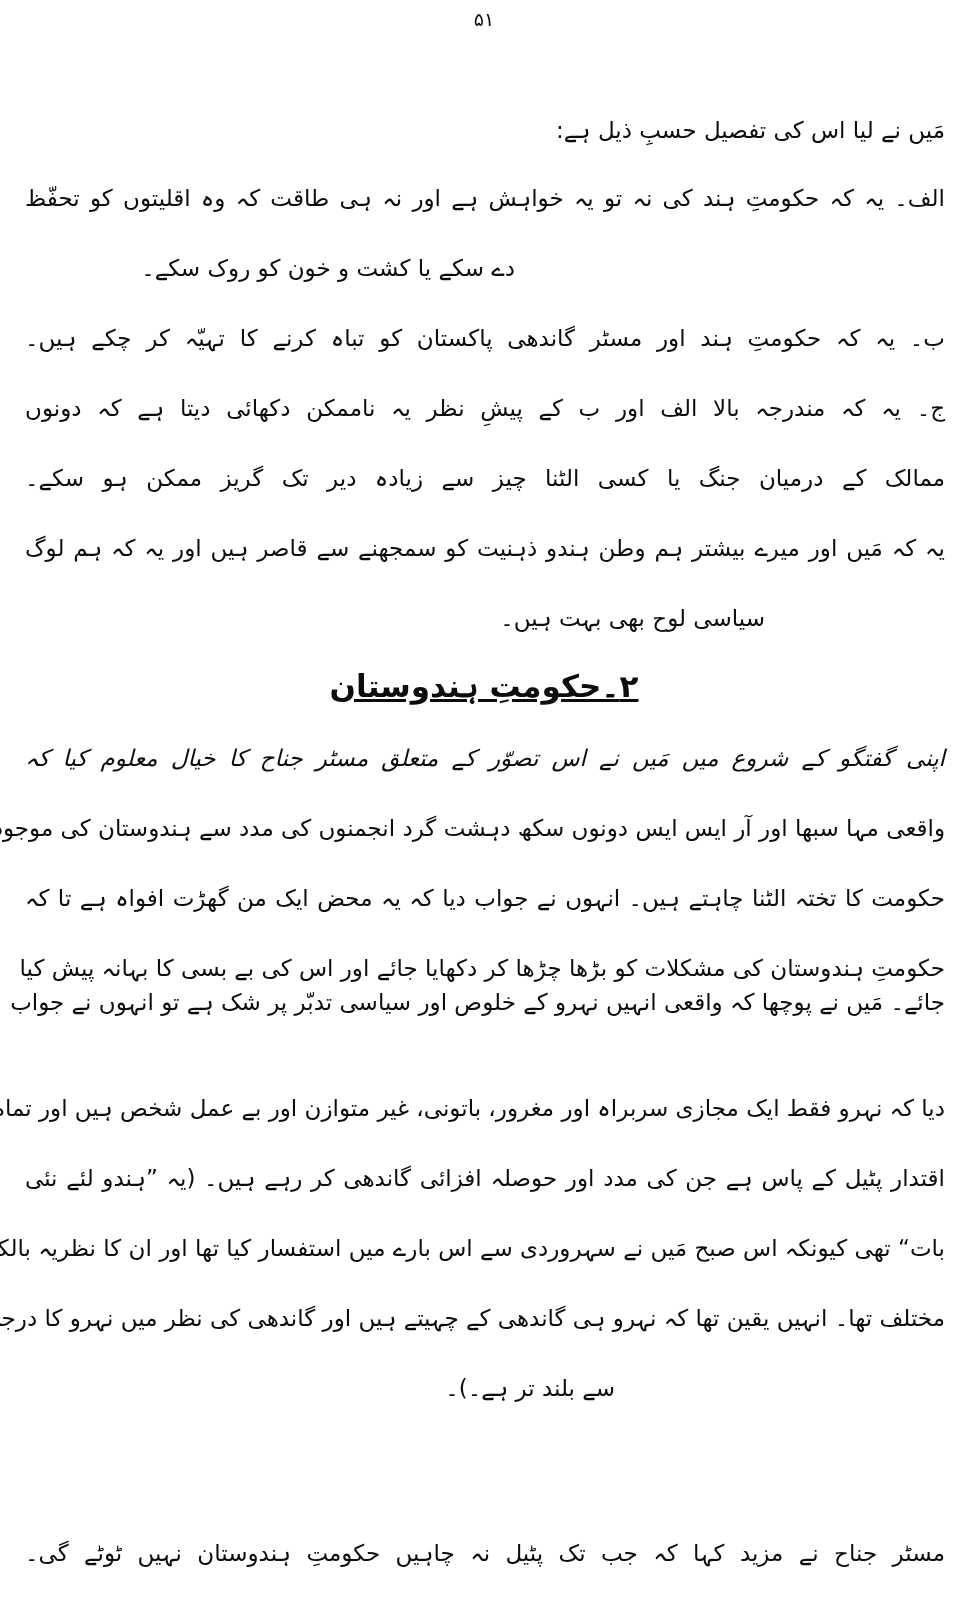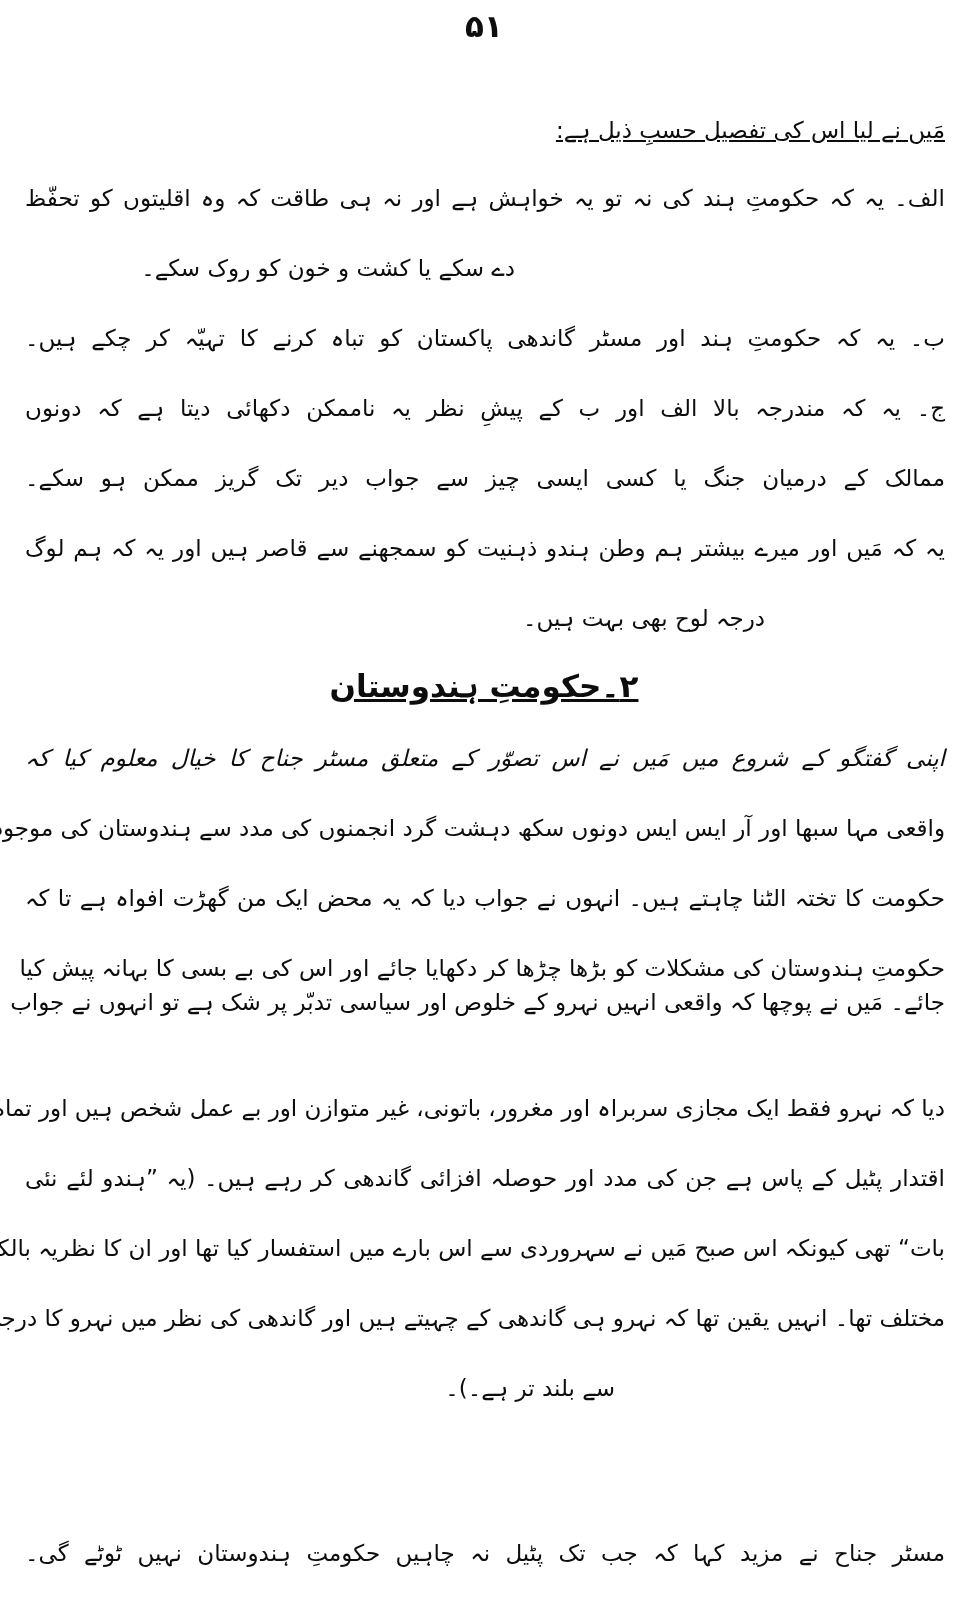--- a/index.html
+++ b/index.html
@@ -16,22 +16,22 @@
     color: #0d0d0d;
     font-family: "DejaVu Sans", sans-serif;
     overflow: hidden;
   }
   .pageno {
     position: absolute;
     top: 8px;
     left: 0;
     right: 0;
     text-align: center;
-    font-size: 31px;
-    font-weight: bold;
+    font-size: 19px;
+    font-weight: normal;
     letter-spacing: 2px;
   }
   .line {
     position: absolute;
     left: 25px;
     right: 23px;
     height: 70px;
     line-height: 70px;
     font-size: 23px;
     direction: rtl;
@@ -63,21 +63,21 @@
     right: 0;
     height: 72px;
     line-height: 72px;
     text-align: center;
     font-size: 31px;
     font-weight: bold;
     direction: rtl;
     text-decoration: underline;
   }
   
-  .y1  { top: 95px; text-decoration: underline;  }
+  .y1  { top: 95px;  }
   .y2  { top: 163px; }
   .y3  { top: 233px; }
   .y4  { top: 303px; }
   .y5  { top: 373px; }
   .y6  { top: 443px; }
   .y7  { top: 513px; }
   .y8  { top: 583px; }
   .yh1 { top: 650px; }
   .y9  { top: 723px; font-style: italic; }
   .y10 { top: 793px; }
@@ -98,23 +98,23 @@
 <div class="page">
 
   <div class="pageno">۵۱</div>
 
   <div class="line rightal y1">مَیں نے لیا اس کی تفصیل حسبِ ذیل ہے:</div>
 
   <div class="line full y2">الف۔ یہ کہ حکومتِ ہند کی نہ تو یہ خواہش ہے اور نہ ہی طاقت کہ وہ اقلیتوں کو تحفّظ</div>
   <div class="line indent-deep y3">دے سکے یا کشت و خون کو روک سکے۔</div>
   <div class="line full y4">ب۔ یہ کہ حکومتِ ہند اور مسٹر گاندھی پاکستان کو تباہ کرنے کا تہیّہ کر چکے ہیں۔</div>
   <div class="line full y5">ج۔ یہ کہ مندرجہ بالا الف اور ب کے پیشِ نظر یہ ناممکن دکھائی دیتا ہے کہ دونوں</div>
-  <div class="line full y6">ممالک کے درمیان جنگ یا کسی ایسی چیز سے جواب دیر تک گریز ممکن ہو سکے۔</div>
+  <div class="line full y6">ممالک کے درمیان جنگ یا کسی الٹنا چیز سے زیادہ دیر تک گریز ممکن ہو سکے۔</div>
   <div class="line full y7">یہ کہ مَیں اور میرے بیشتر ہم وطن ہندو ذہنیت کو سمجھنے سے قاصر ہیں اور یہ کہ ہم لوگ</div>
-  <div class="line indent-mid y8">درجہ لوح بھی بہت ہیں۔</div>
+  <div class="line indent-mid y8">سیاسی لوح بھی بہت ہیں۔</div>
 
   <div class="heading yh1">۲۔حکومتِ ہندوستان</div>
 
   <div class="line full y9">اپنی گفتگو کے شروع میں مَیں نے اس تصوّر کے متعلق مسٹر جناح کا خیال معلوم کیا کہ</div>
   <div class="line full y10">واقعی مہا سبھا اور آر ایس ایس دونوں سکھ دہشت گرد انجمنوں کی مدد سے ہندوستان کی موجودہ</div>
   <div class="line full y11">حکومت کا تختہ الٹنا چاہتے ہیں۔ انہوں نے جواب دیا کہ یہ محض ایک من گھڑت افواہ ہے تا کہ</div>
   <div class="line full y12">حکومتِ ہندوستان کی مشکلات کو بڑھا چڑھا کر دکھایا جائے اور اس کی بے بسی کا بہانہ پیش کیا</div>
   <div class="line full y13">جائے۔ مَیں نے پوچھا کہ واقعی انہیں نہرو کے خلوص اور سیاسی تدبّر پر شک ہے تو انہوں نے جواب</div>
   <div class="line full y14">دیا کہ نہرو فقط ایک مجازی سربراہ اور مغرور، باتونی، غیر متوازن اور بے عمل شخص ہیں اور تمام تر</div>
   <div class="line full y15">اقتدار پٹیل کے پاس ہے جن کی مدد اور حوصلہ افزائی گاندھی کر رہے ہیں۔ (یہ ”ہندو لئے نئی</div>

